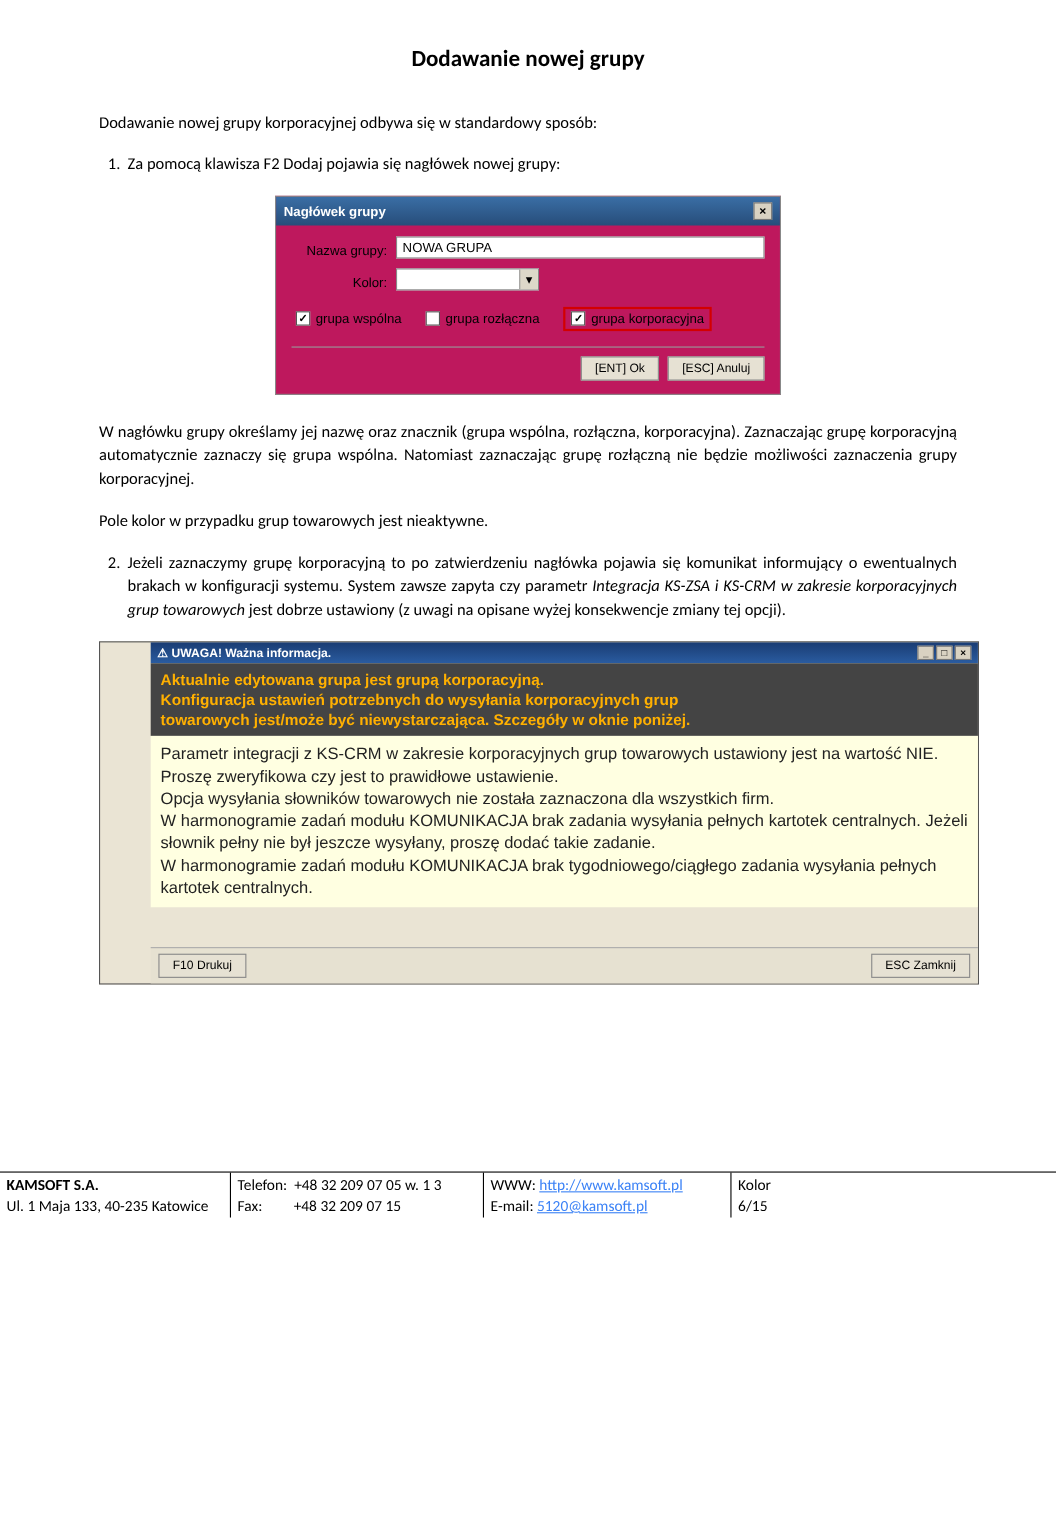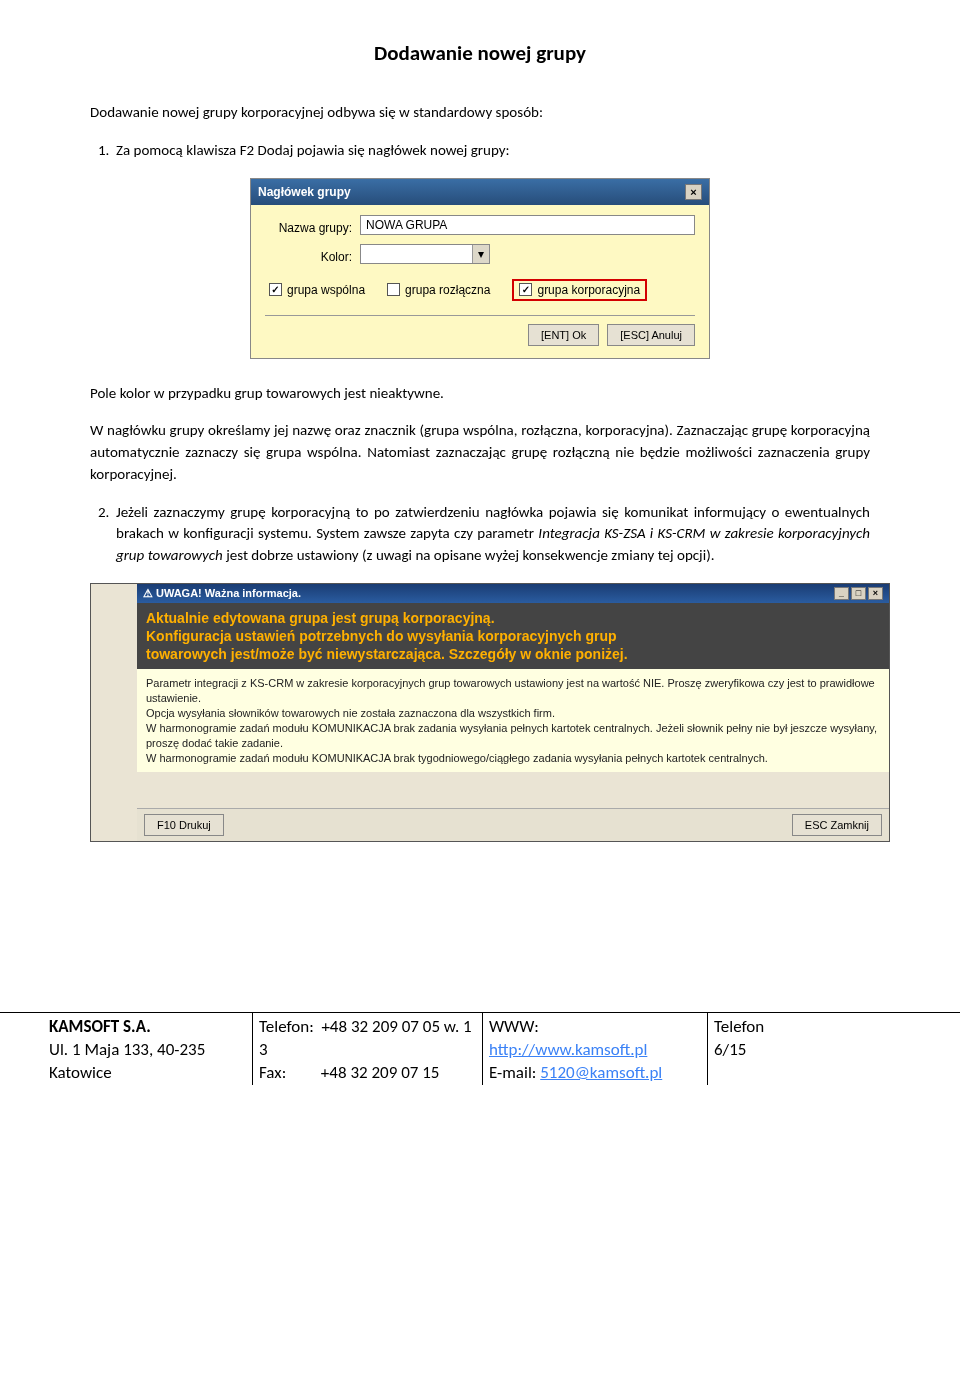--- a/index.html
+++ b/index.html
@@ -33,21 +33,21 @@
     line-height: 1.45;
     text-align: justify;
   }
   .list-item .marker { display: inline-block; width: 18px; text-indent: 0; }
 
   
   .dialog1 {
     width: 460px;
     margin: 8px auto 24px auto;
     border: 1px solid #888;
-    background: #fef9c3;
+    background: #be185d;
     font-family: Tahoma, Arial, sans-serif;
     font-size: 12px;
   }
   .titlebar {
     background: linear-gradient(#3a6ea5,#274d7a);
     color: #fff;
     padding: 5px 7px;
     font-weight: bold;
     display: flex;
     justify-content: space-between;
@@ -138,21 +138,21 @@
     background: #444;
     color: #ffb000;
     padding: 6px 9px;
     font-size: 14px;
     line-height: 1.3;
     font-weight: bold;
   }
   .warnbody {
     background: #ffffe1;
     padding: 7px 9px;
-    font-size: 11px;
+    font-size: 15px;
     line-height: 1.35;
     color: #222;
   }
   .blank {
     height: 36px;
     background: #eae4d4;
   }
   .foot2 {
     display: flex;
     justify-content: space-between;
@@ -162,22 +162,21 @@
   }
 
   
   .footer-wrap {
     position: relative;
     margin-top: 150px;
   }
   .ft-line { border-top: 1px solid #000; }
   .ft {
     display: flex;
-    font-size: 17px;
-    margin-left: 43px;
+    font-size: 14px;
   }
   .ft-cell {
     padding: 3px 6px 0 6px;
     border-right: 1px solid #000;
     line-height: 1.35;
   }
   .ft-cell:last-child { border-right: none; }
   .c1 { width: 210px; }
   .c2 { width: 230px; }
   .c3 { width: 225px; }
@@ -233,22 +232,22 @@
         </div>
       </div>
       <div class="sep"></div>
       <div class="btnrow">
         <div class="winbtn">[ENT] Ok</div>
         <div class="winbtn">[ESC] Anuluj</div>
       </div>
     </div>
   </div>
 
+  <div class="para justify">W nagłówku grupy określamy jej nazwę oraz znacznik (grupa wspólna, rozłączna, korporacyjna). Zaznaczając grupę korporacyjną automatycznie zaznaczy się grupa wspólna. Natomiast zaznaczając grupę rozłączną nie będzie możliwości zaznaczenia grupy korporacyjnej.</div>
   <div class="para">Pole kolor w przypadku grup towarowych jest nieaktywne.</div>
-  <div class="para justify">W nagłówku grupy określamy jej nazwę oraz znacznik (grupa wspólna, rozłączna, korporacyjna). Zaznaczając grupę korporacyjną automatycznie zaznaczy się grupa wspólna. Natomiast zaznaczając grupę rozłączną nie będzie możliwości zaznaczenia grupy korporacyjnej.</div>
 
   <div class="list-item">
     <span class="marker">2.</span><span>Jeżeli zaznaczymy grupę korporacyjną to po zatwierdzeniu nagłówka pojawia się komunikat informujący o ewentualnych brakach w konfiguracji systemu. System zawsze zapyta czy parametr </span><span class="italic">Integracja KS-ZSA i KS-CRM w zakresie korporacyjnych grup towarowych</span><span> jest dobrze ustawiony (z uwagi na opisane wyżej konsekwencje zmiany tej opcji).</span>
   </div>
 
   <div class="dialog2">
     <div class="tb2">
       <span>
         <span>⚠</span>
         <span>UWAGA! Ważna informacja.</span>
@@ -288,17 +287,17 @@
     </div>
     <div class="ft-cell c2">
       <div><span>Telefon:</span>&nbsp;&nbsp;<span>+48 32 209 07 05 w. 1 3</span></div>
       <div><span>Fax:</span>&nbsp;&nbsp;&nbsp;&nbsp;&nbsp;&nbsp;&nbsp;&nbsp;&nbsp;<span>+48 32 209 07 15</span></div>
     </div>
     <div class="ft-cell c3">
       <div><span>WWW: </span><span class="link">http://www.kamsoft.pl</span></div>
       <div><span>E-mail: </span><span class="link">5120@kamsoft.pl</span></div>
     </div>
     <div class="ft-cell c4">
-      <div>Telefon</div>
+      <div>Kolor</div>
       <div>6/15</div>
     </div>
   </div>
 </div>
 
 </body></html>

